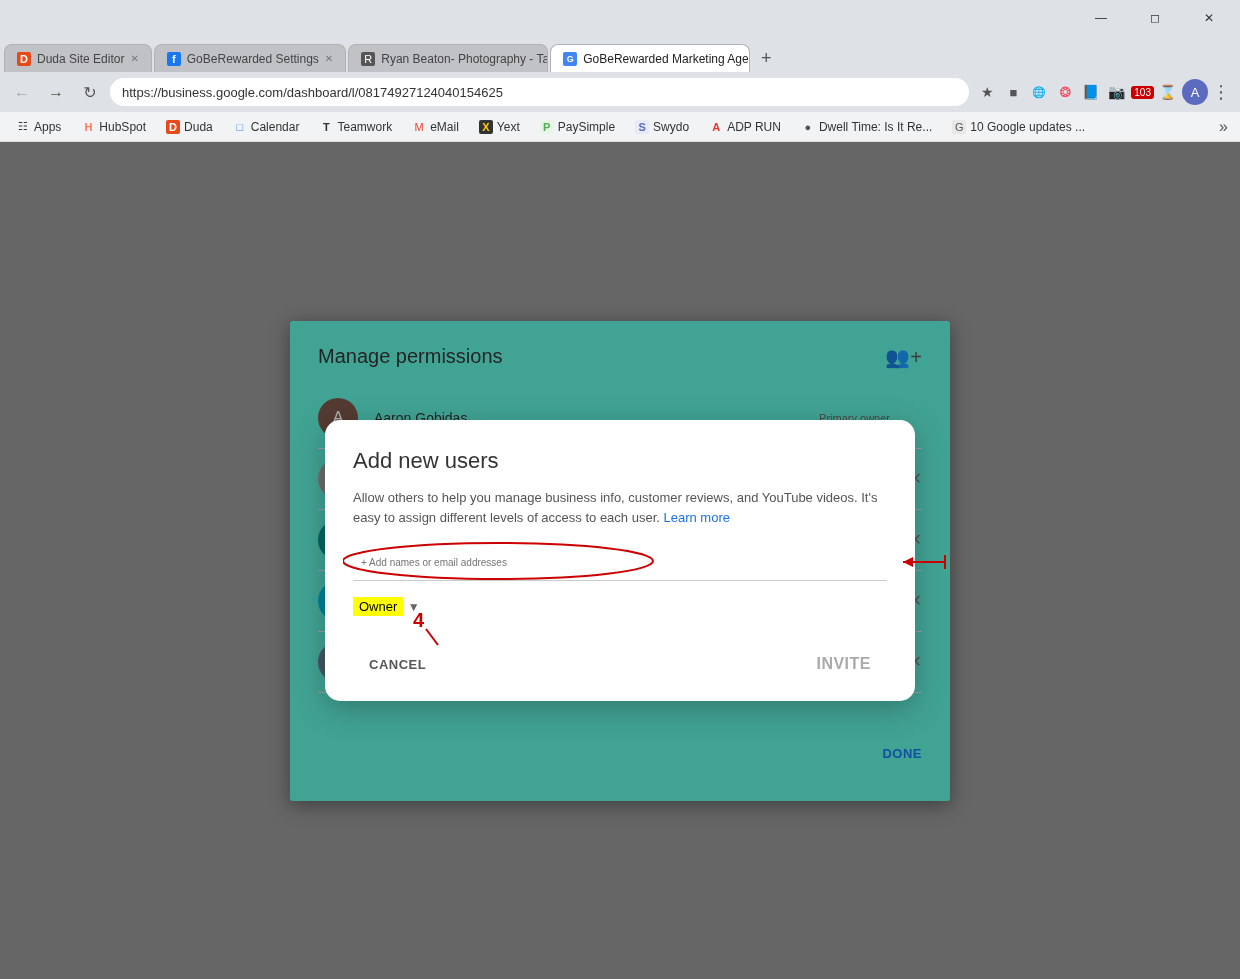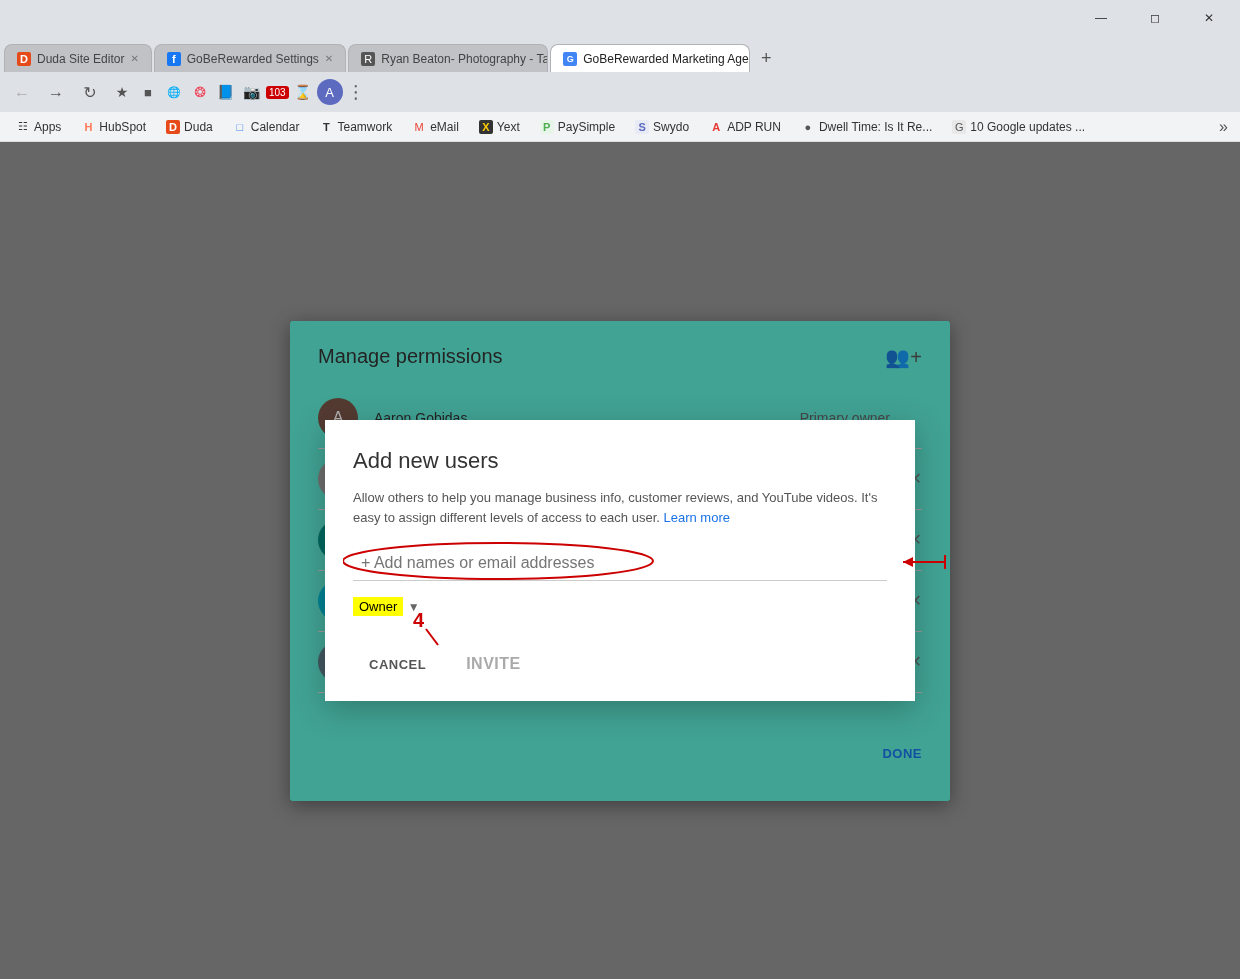--- a/index.html
+++ b/index.html
@@ -270,21 +270,21 @@
       flex-shrink: 0;
       margin-right: 16px;
     }
     .user-name {
       flex: 1;
       font-size: 14px;
       color: #333;
       text-decoration: underline;
     }
     .user-role {
-      font-size: 14px;
+      font-size: 11px;
       color: #666;
       margin-right: 32px;
     }
     .row-close {
       position: absolute;
       right: 0;
       font-size: 16px;
       color: #777;
       cursor: pointer;
     }
@@ -305,21 +305,21 @@
       position: absolute;
       top: 0; left: 0; right: 0; bottom: 0;
       background: rgba(0,0,0,0.3);
       display: flex;
       align-items: center;
       justify-content: center;
       z-index: 100;
     }
     .add-users-dialog {
       background: #fff;
-      border-radius: 0;
+      border-radius: 15px;
       width: 590px;
       padding: 28px 28px 20px 28px;
       box-shadow: 0 8px 30px rgba(0,0,0,0.25);
       position: relative;
     }
     .dialog-title {
       font-size: 22px;
       font-weight: 400;
       color: #333;
       margin-bottom: 14px;
@@ -339,21 +339,21 @@
     .email-field-container {
       position: relative;
       margin-bottom: 16px;
     }
     .email-input {
       width: 100%;
       height: 36px;
       border: none;
       border-bottom: 1px solid #ccc;
       padding: 4px 8px;
-      font-size: 16px;
+      font-size: 10px;
       color: #666;
       outline: none;
       background: transparent;
     }
 
     
     .owner-dropdown-container {
       position: relative;
       margin-bottom: 24px;
     }
@@ -364,21 +364,21 @@
       font-weight: 500;
     }
     .owner-chevron {
       font-size: 12px;
       color: #666;
     }
 
     
     .dialog-actions {
       display: flex;
-      justify-content: flex-start;
+      justify-content: space-between;
       gap: 8px;
       padding-top: 8px;
     }
     .btn-cancel {
       padding: 8px 16px;
       font-size: 13px;
       font-weight: 600;
       color: #555;
       background: transparent;
       border: none;
@@ -442,20 +442,21 @@
       <span>GoBeRewarded Marketing Agen...</span>
 
     </div>
     <div class="new-tab-btn">+</div>
   </div>
 
   <div class="address-bar">
     <button class="nav-btn disabled">←</button>
     <button class="nav-btn">→</button>
     <button class="nav-btn">↻</button>
+    <input class="address-input" value="https://business.google.com/dashboard/l/08174927124040154625" style="">
     <div class="toolbar-icons">
       <div class="toolbar-icon">★</div>
       <div class="toolbar-icon" style="font-size:13px;">■</div>
       <div class="toolbar-icon" style="font-size:11px;">🌐</div>
       <div class="toolbar-icon" style="color:#ef4056;">❂</div>
       <div class="toolbar-icon">📘</div>
       <div class="toolbar-icon">📷</div>
       <div class="toolbar-icon" style="background:#cc0000;color:white;border-radius:3px;font-size:10px;padding:1px 3px;width:auto;height:auto;">103</div>
       <div class="toolbar-icon">⌛</div>
       <div class="profile-icon">A</div>

